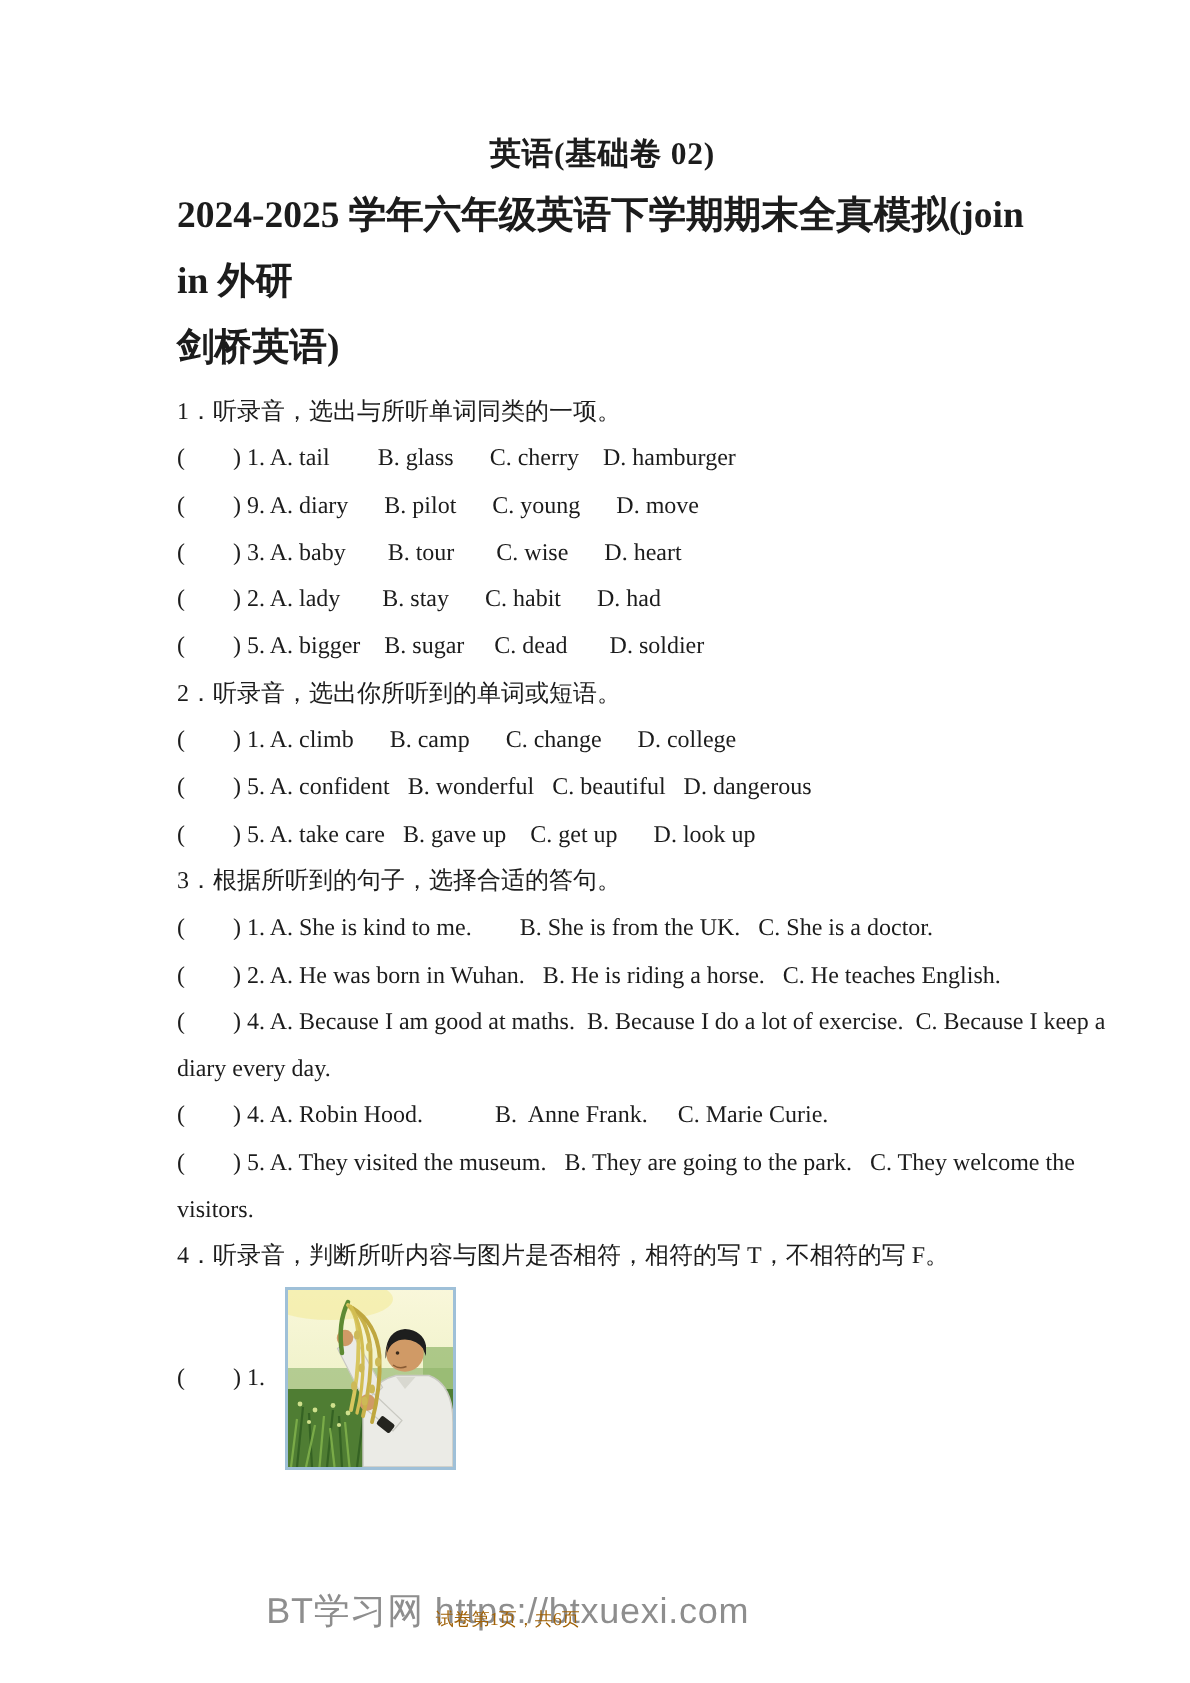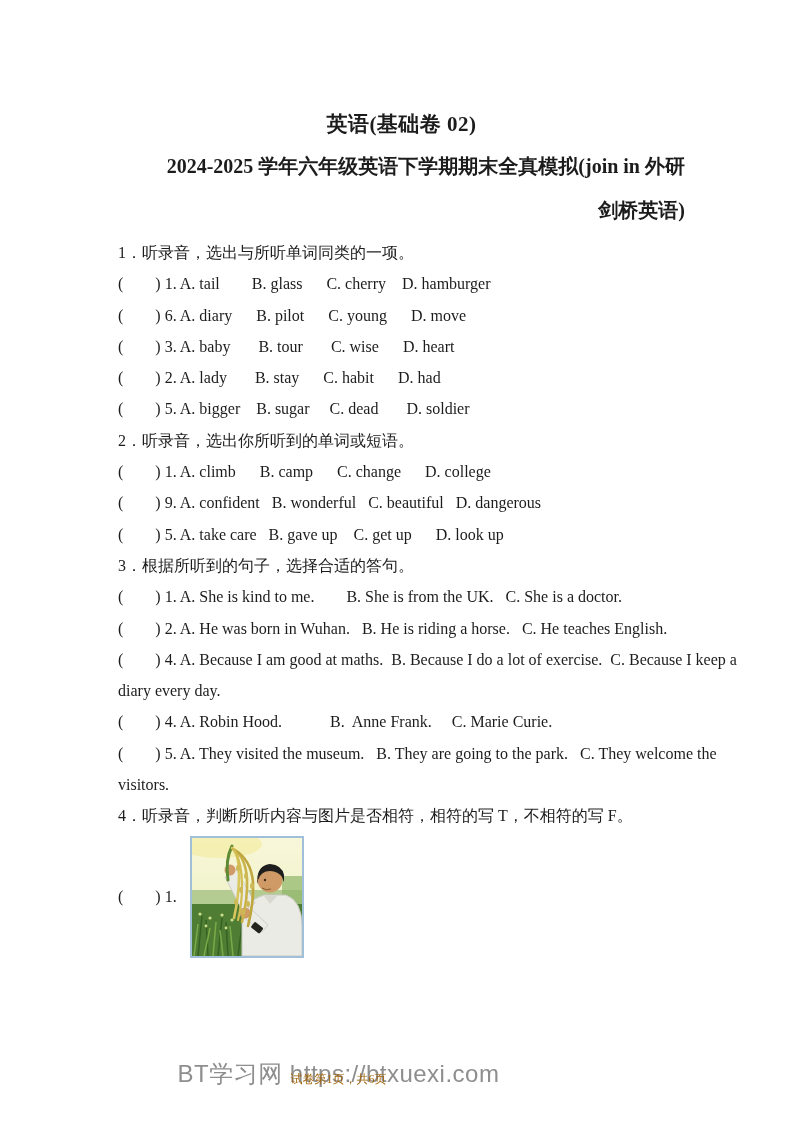--- a/index.html
+++ b/index.html
@@ -4,27 +4,27 @@
 <style>
   * { margin:0; padding:0; box-sizing:border-box; }
   html,body { background:#ffffff; }
   body {
     width:793px; height:1122px; position:relative; overflow:hidden;
     font-family:"Liberation Serif","DejaVu Serif",serif;
     color:#1c1c1c;
   }
   .page { padding:0 108px 0 118px; }
 
-  .title-block { padding-top:108px; }
+  .title-block { padding-top:86px; }
   .title1 {
     font-size:21px; font-weight:bold; text-align:center; line-height:32px;
     letter-spacing:0.5px;
   }
   .title2-line {
-    font-size:20px; font-weight:bold; text-align:right; line-height:44px;
+    font-size:25px; font-weight:bold; text-align:left; line-height:44px;
   }
   .title2-wrap { margin-top:4px; }
 
   .content { margin-top:5px; font-size:16px;font-family:Liberation Serif, serif; }
   .line { line-height:31.3px; white-space:pre; }
 
   .photo-row { display:flex; align-items:center; margin-top:4px; }
   .photo-label { white-space:pre; width:72px; flex:none; line-height:31.3px; }
   .photo-frame {
     width:114px; height:122px; flex:none;
@@ -52,28 +52,28 @@
     <div class="title2-wrap">
       <div class="title2-line">2024-2025 学年六年级英语下学期期末全真模拟(join in 外研</div>
       <div class="title2-line">剑桥英语)</div>
     </div>
   </div>
 
   <div class="content">
 
     <div class="line">1．听录音，选出与所听单词同类的一项。</div>
     <div class="line">(        ) 1. A. tail        B. glass      C. cherry    D. hamburger</div>
-    <div class="line">(        ) 6. A. diary      B. pilot      C. young      D. move</div>
+    <div class="line">(        ) 9. A. diary      B. pilot      C. young      D. move</div>
     <div class="line">(        ) 3. A. baby       B. tour       C. wise      D. heart</div>
     <div class="line">(        ) 2. A. lady       B. stay      C. habit      D. had</div>
     <div class="line">(        ) 5. A. bigger    B. sugar     C. dead       D. soldier</div>
 
     <div class="line">2．听录音，选出你所听到的单词或短语。</div>
     <div class="line">(        ) 1. A. climb      B. camp      C. change      D. college</div>
-    <div class="line">(        ) 9. A. confident   B. wonderful   C. beautiful   D. dangerous</div>
+    <div class="line">(        ) 5. A. confident   B. wonderful   C. beautiful   D. dangerous</div>
     <div class="line">(        ) 5. A. take care   B. gave up    C. get up      D. look up</div>
 
     <div class="line">3．根据所听到的句子，选择合适的答句。</div>
     <div class="line">(        ) 1. A. She is kind to me.        B. She is from the UK.   C. She is a doctor.</div>
     <div class="line">(        ) 2. A. He was born in Wuhan.   B. He is riding a horse.   C. He teaches English.</div>
     <div class="line">(        ) 4. A. Because I am good at maths.  B. Because I do a lot of exercise.  C. Because I keep a</div>
     <div class="line">diary every day.</div>
     <div class="line">(        ) 4. A. Robin Hood.            B.  Anne Frank.     C. Marie Curie.</div>
     <div class="line">(        ) 5. A. They visited the museum.   B. They are going to the park.   C. They welcome the</div>
     <div class="line">visitors.</div>

